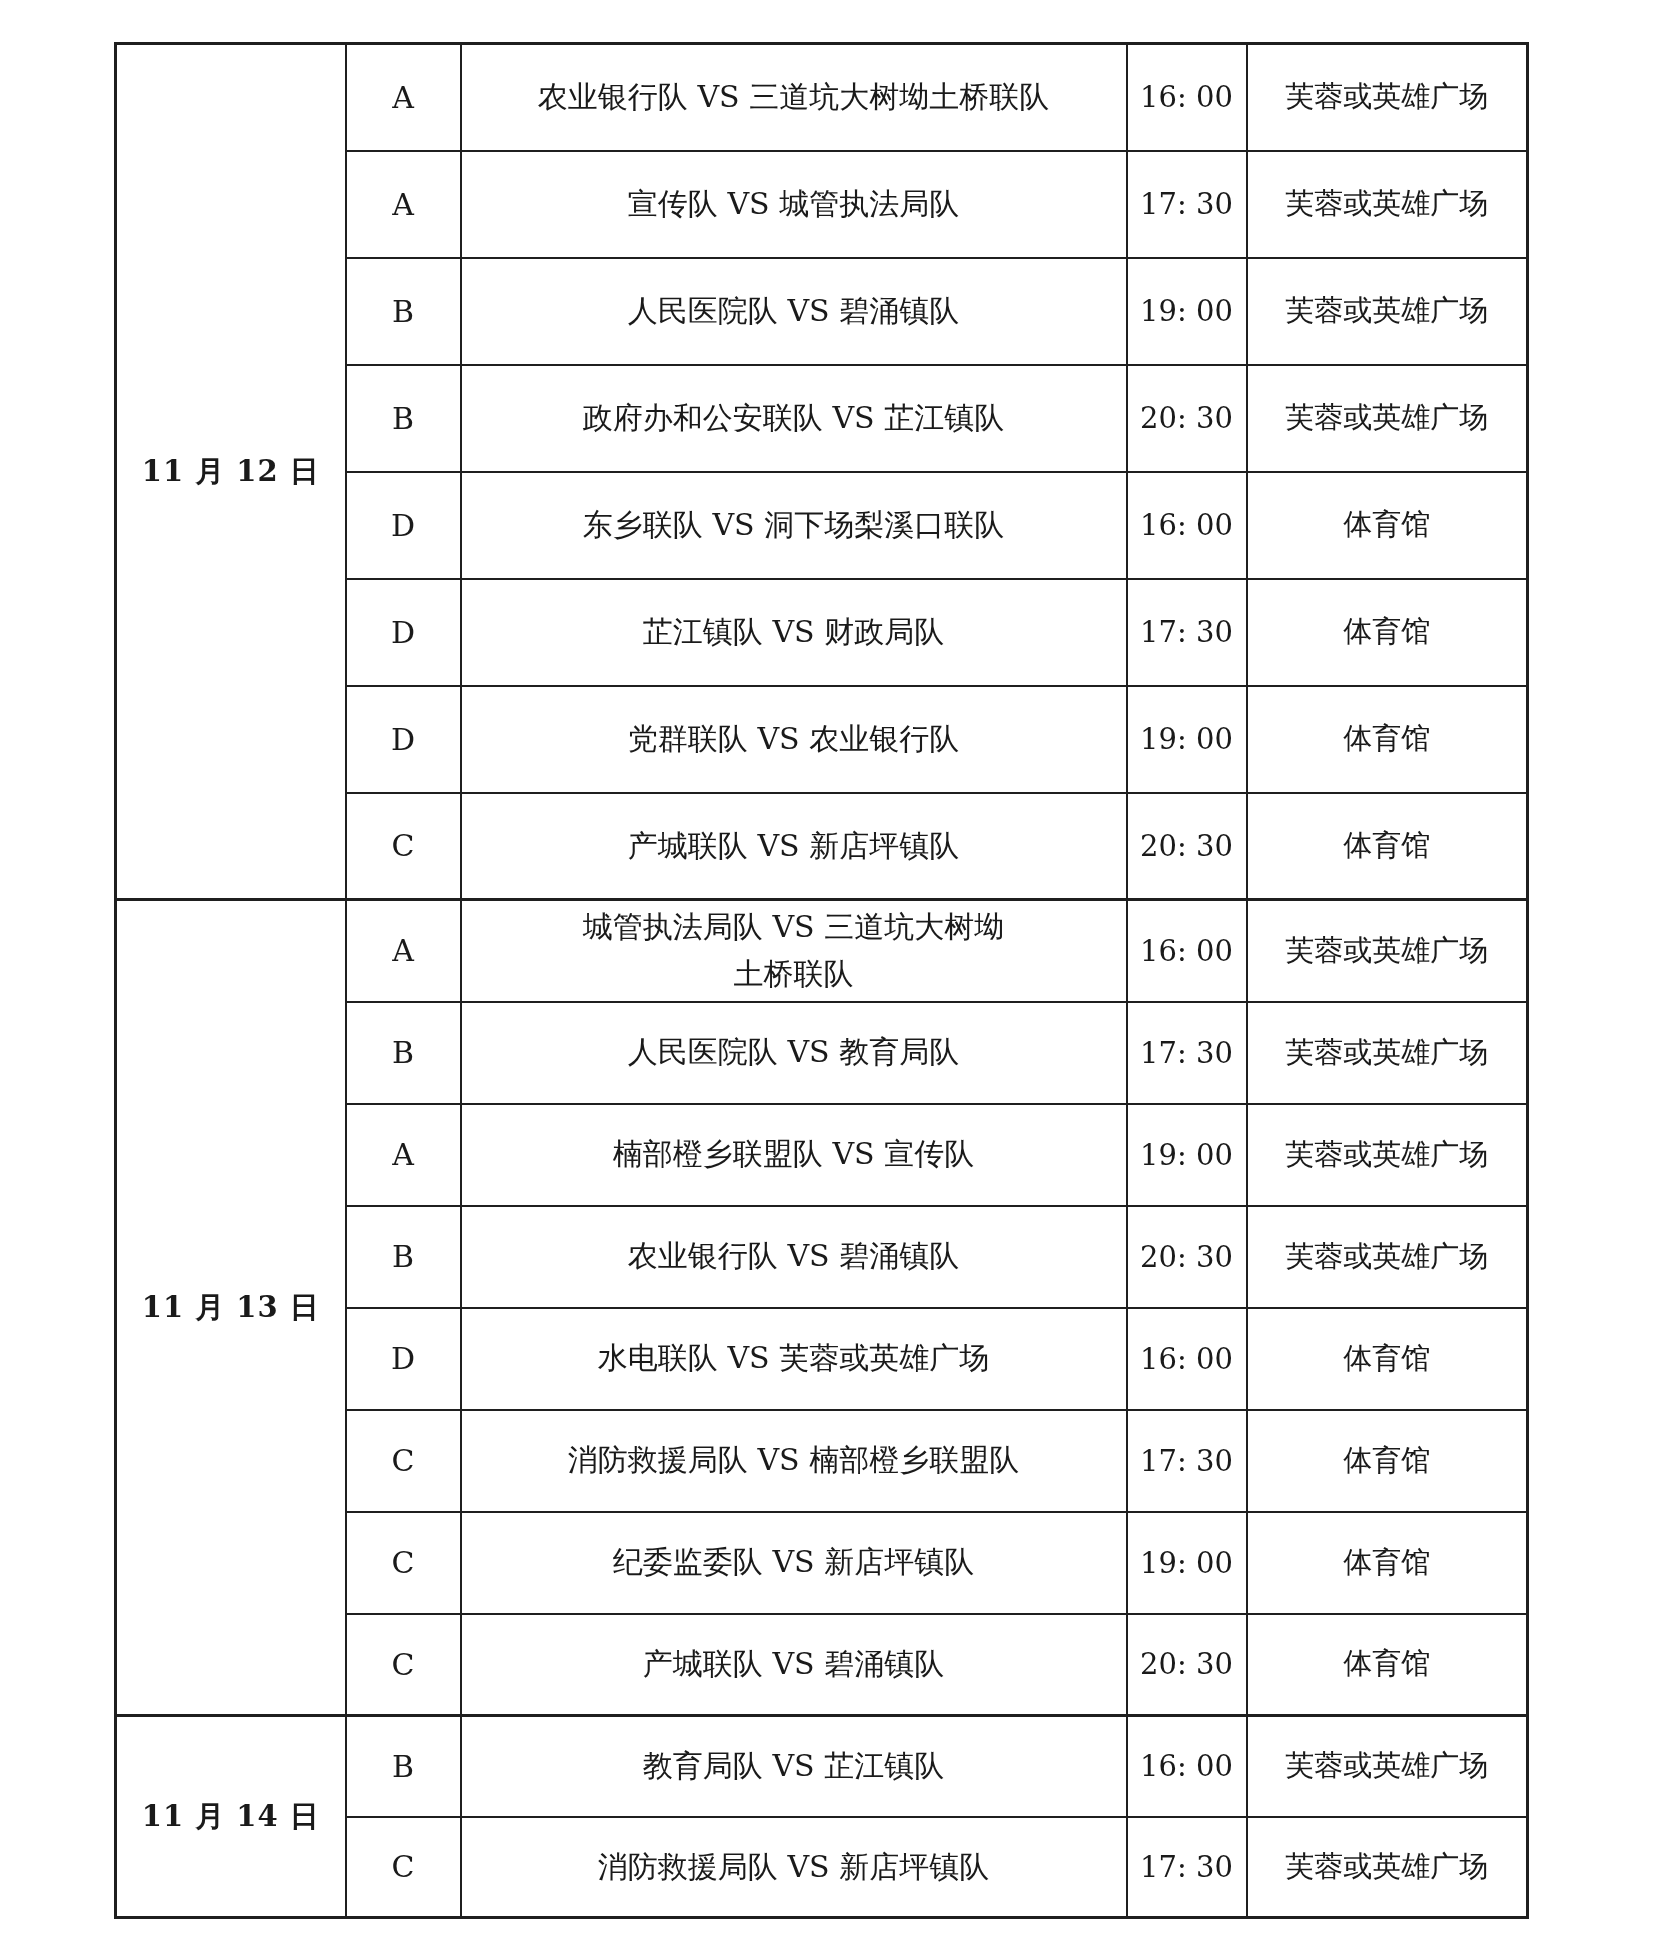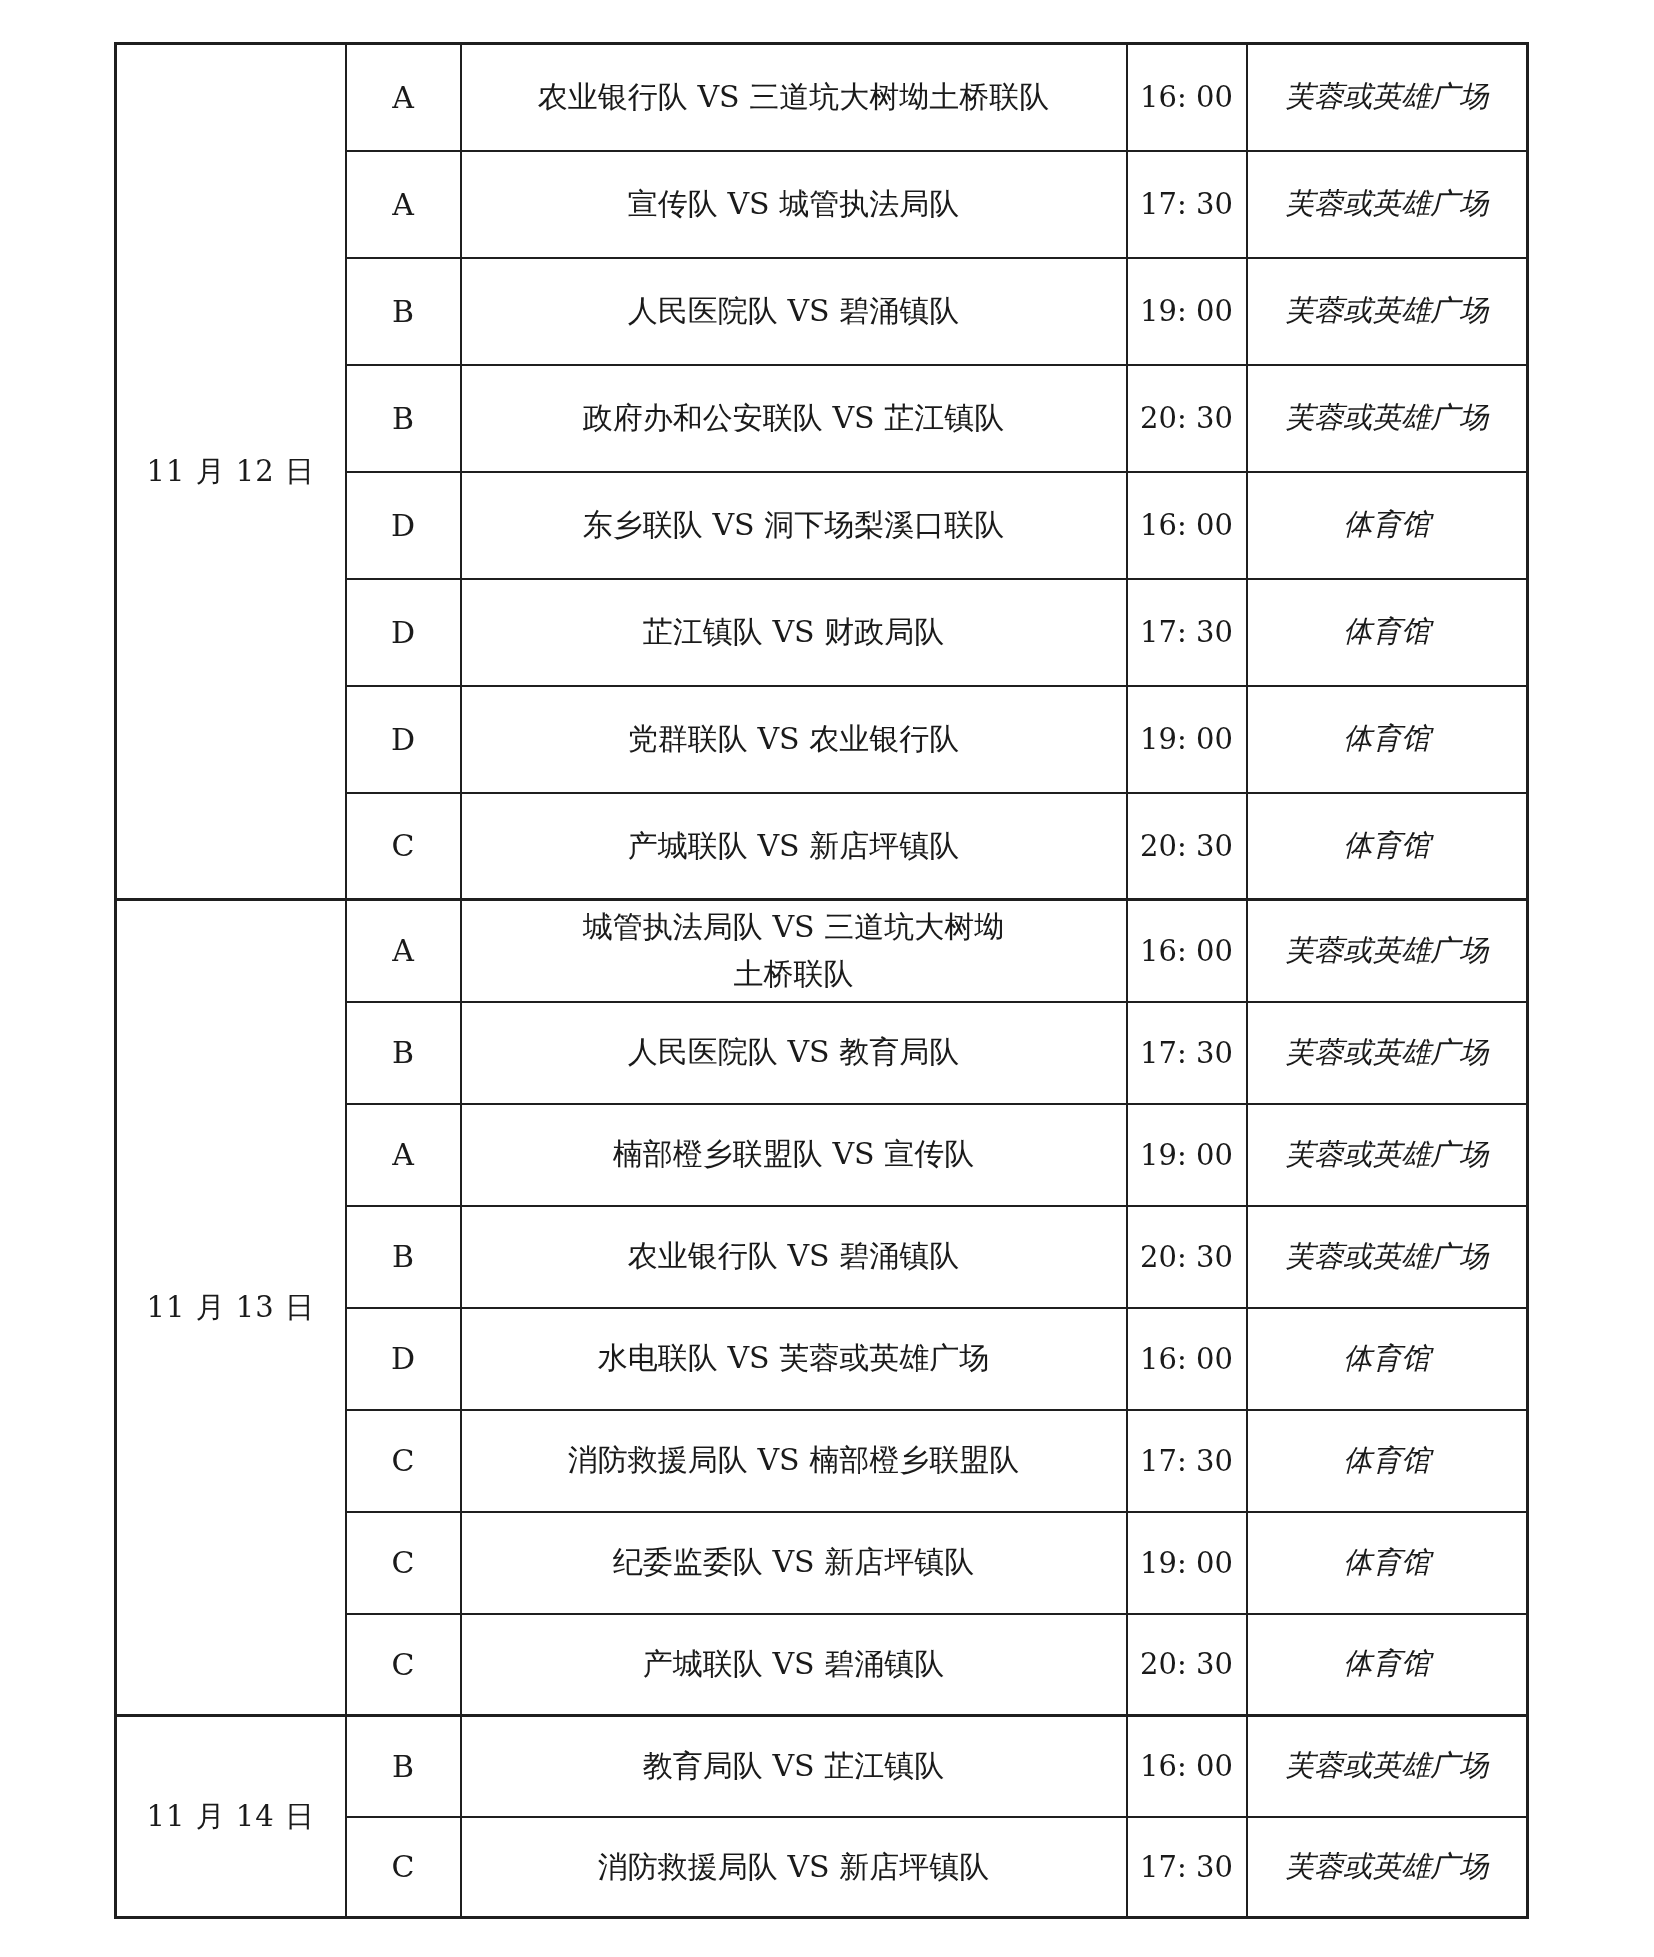--- a/index.html
+++ b/index.html
@@ -28,25 +28,25 @@
     border: 2px solid #1f1f1f;
     text-align: center;
     vertical-align: middle;
     padding: 0 6px;
     overflow: hidden;
   }
   tr.sec-start td { border-top: 3px solid #1f1f1f; }
   tr.s0 { height: 107px; }
   tr.s1 { height: 102px; }
   tr.s2 { height: 101px; }
-  td.date-cell  { font-size: 29px; letter-spacing: 1px; }
+  td.date-cell  { font-size: 29px; letter-spacing: 1px; font-weight: bold; }
   td.group-cell { font-size: 30px; }
   td.match-cell { font-size: 30px; white-space: pre-line; line-height: 1.55; }
   td.time-cell  { font-size: 29px; }
-  td.venue-cell { font-size: 29px; font-style: italic; }
+  td.venue-cell { font-size: 29px; }
 </style>
 </head>
 <body>
 
 <div class="page">
   <table class="schedule">
     <colgroup>
       <col style="width:230px">
       <col style="width:115px">
       <col style="width:666px">

